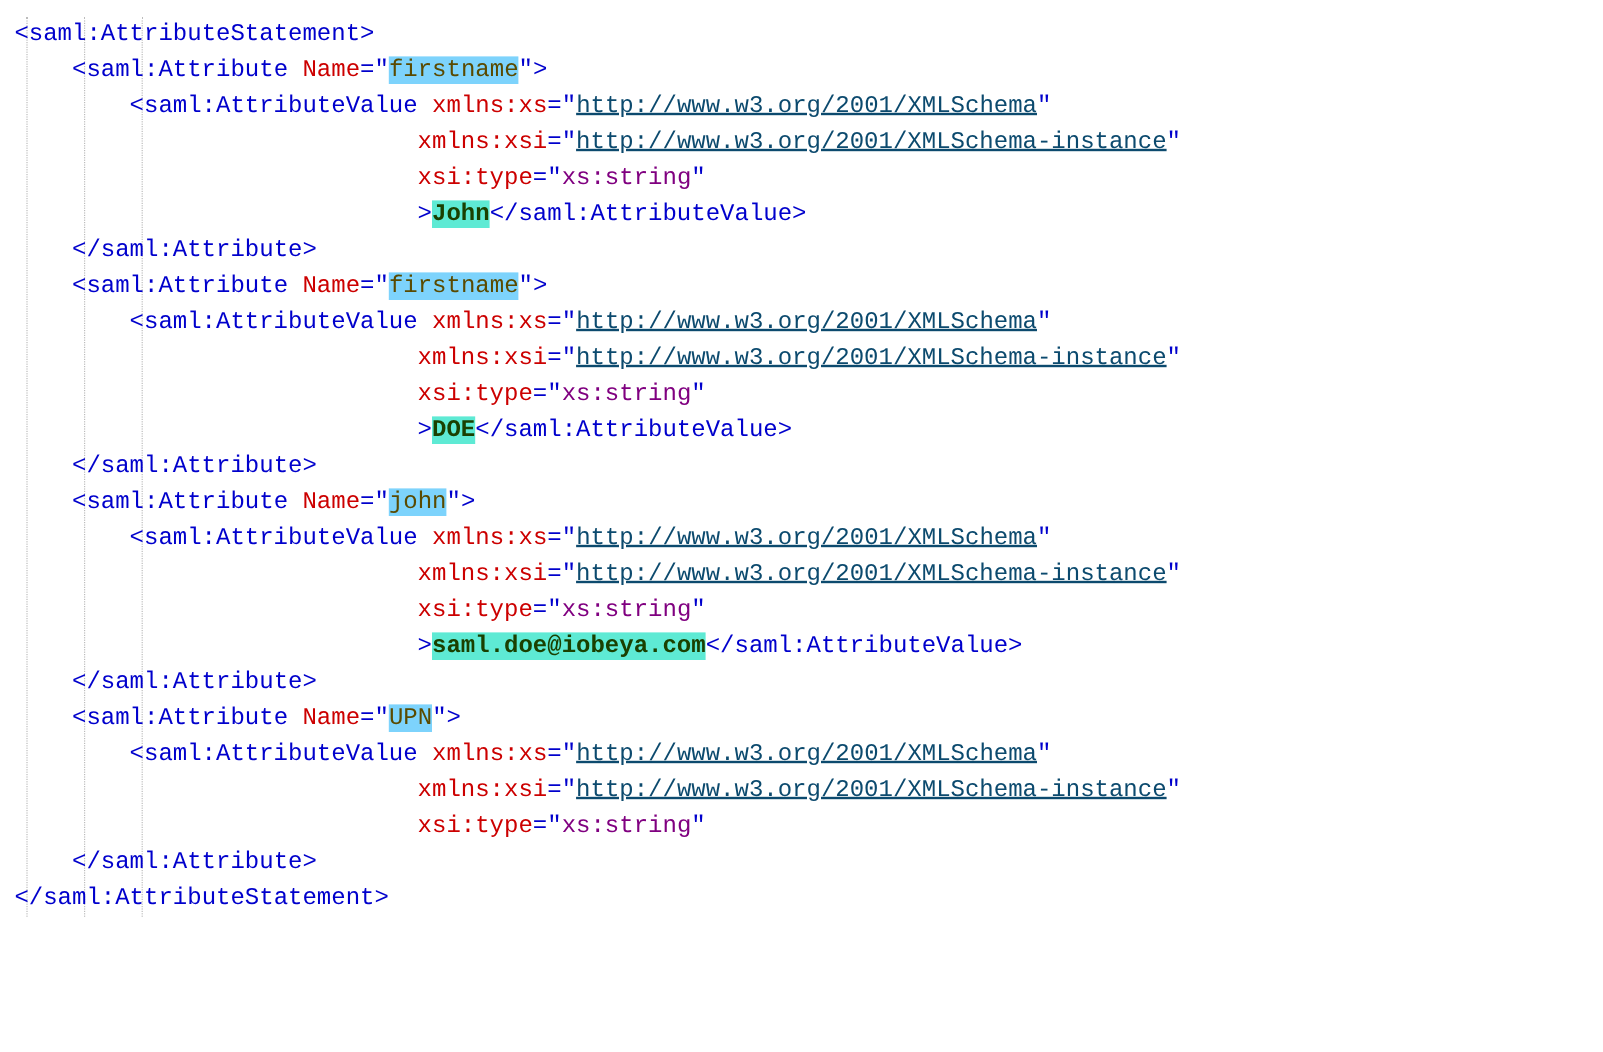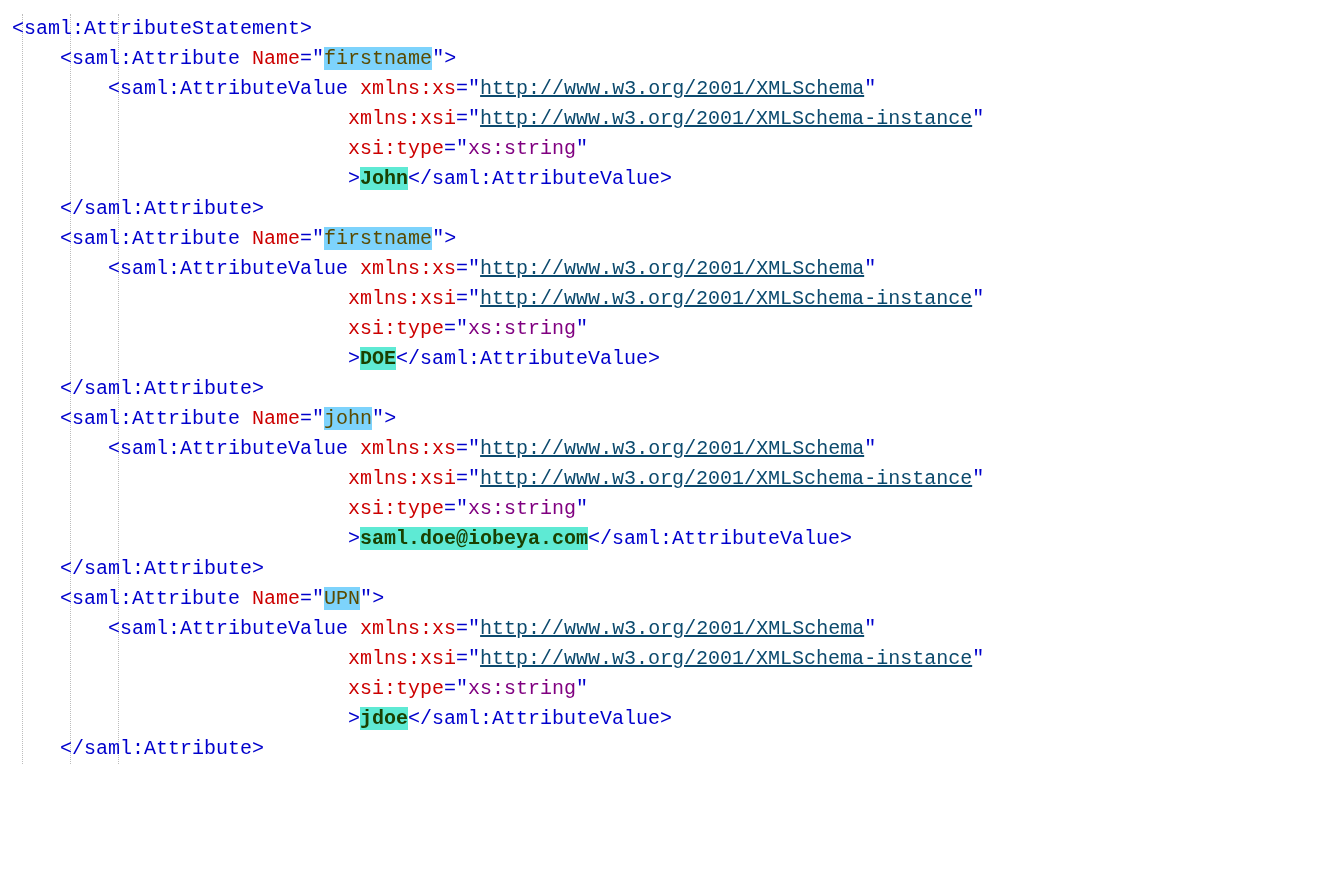--- a/index.html
+++ b/index.html
@@ -120,20 +120,20 @@
     <span class="tag">&lt;saml:AttributeValue</span>
     <span> </span>
     <span class="attrname">xmlns:xs</span><span class="tag">=</span><span class="q">"</span><span class="attrval"><a>http://www.w3.org/2001/XMLSchema</a></span><span class="q">"</span>
   </span>
   <span class="row ind3">
     <span class="attrname">xmlns:xsi</span><span class="tag">=</span><span class="q">"</span><span class="attrval"><a>http://www.w3.org/2001/XMLSchema-instance</a></span><span class="q">"</span>
   </span>
   <span class="row ind3">
     <span class="attrname">xsi:type</span><span class="tag">=</span><span class="q">"</span><span class="attrval">xs:string</span><span class="q">"</span>
   </span>
-  <span class="row ind3">
-    <span class="tag">&gt;</span><span class="hl-green">jdoe</span><span class="tag">&lt;/saml:AttributeValue&gt;</span>
-  </span>
   <span class="row ind1">
     <span class="tag">&lt;/saml:Attribute&gt;</span>
   </span>
 
+  <span class="row">
+    <span class="tag">&lt;/saml:AttributeStatement&gt;</span>
+  </span>
 </div>
 
 </body></html>

